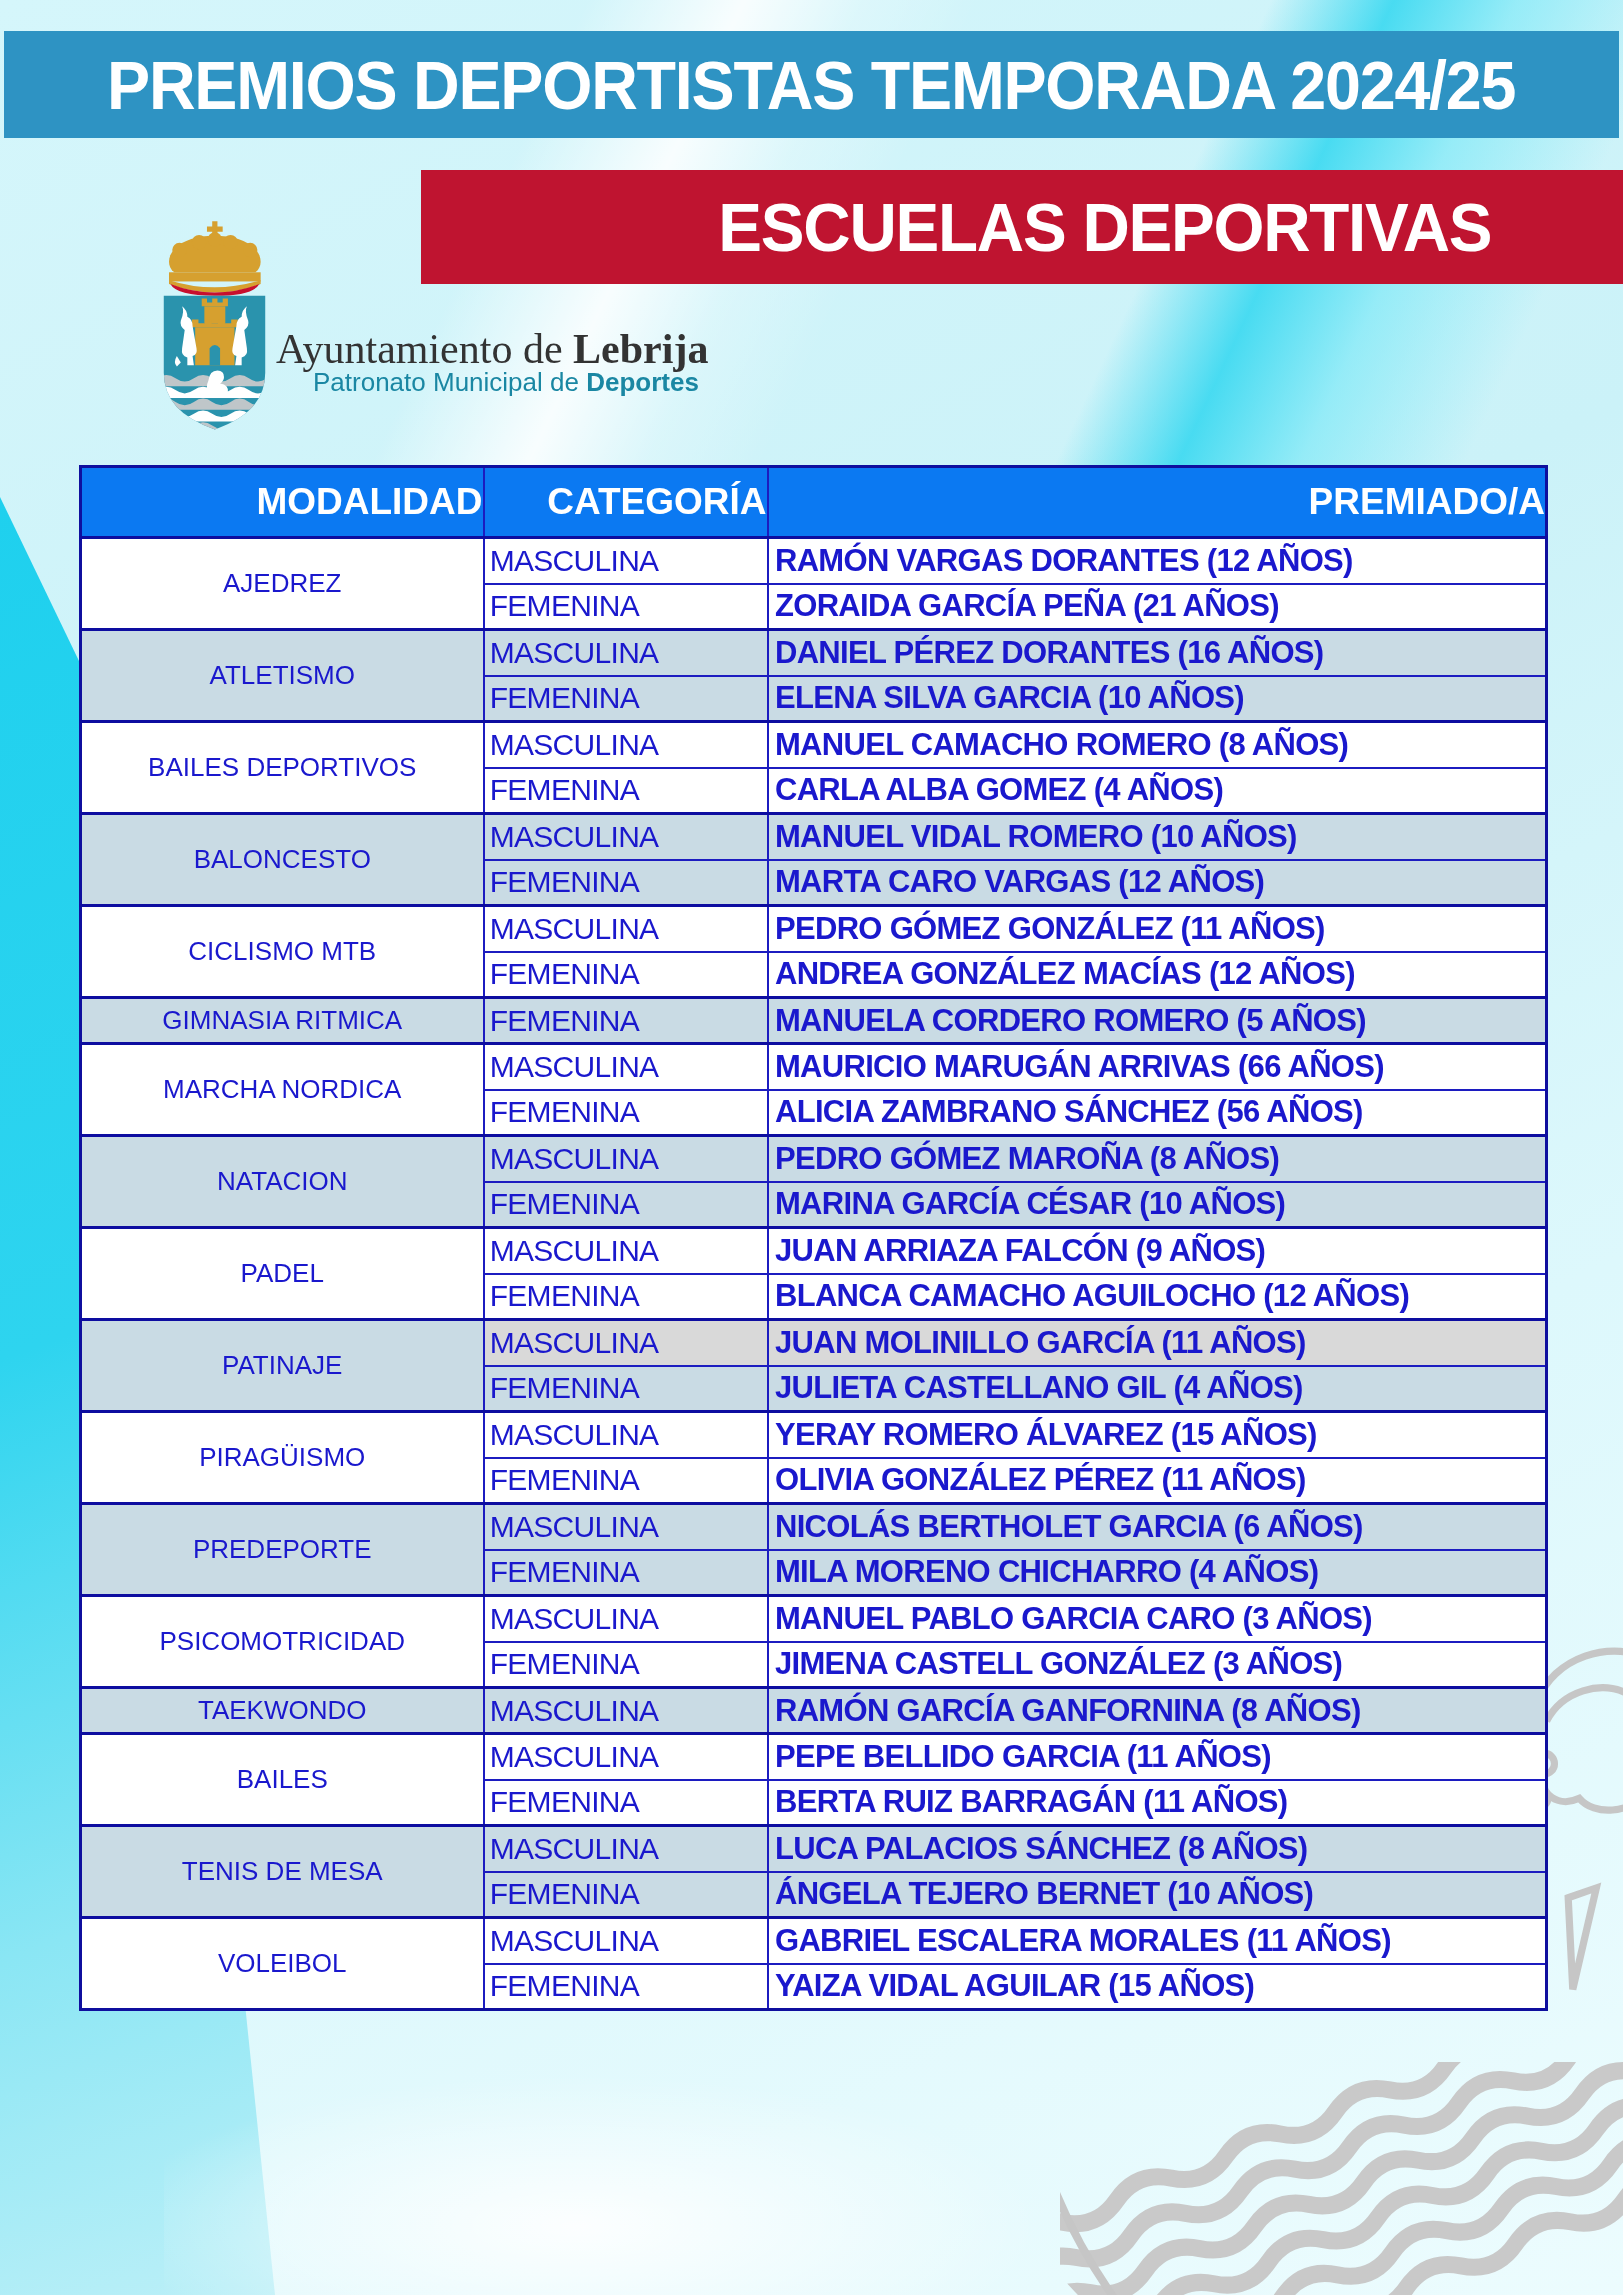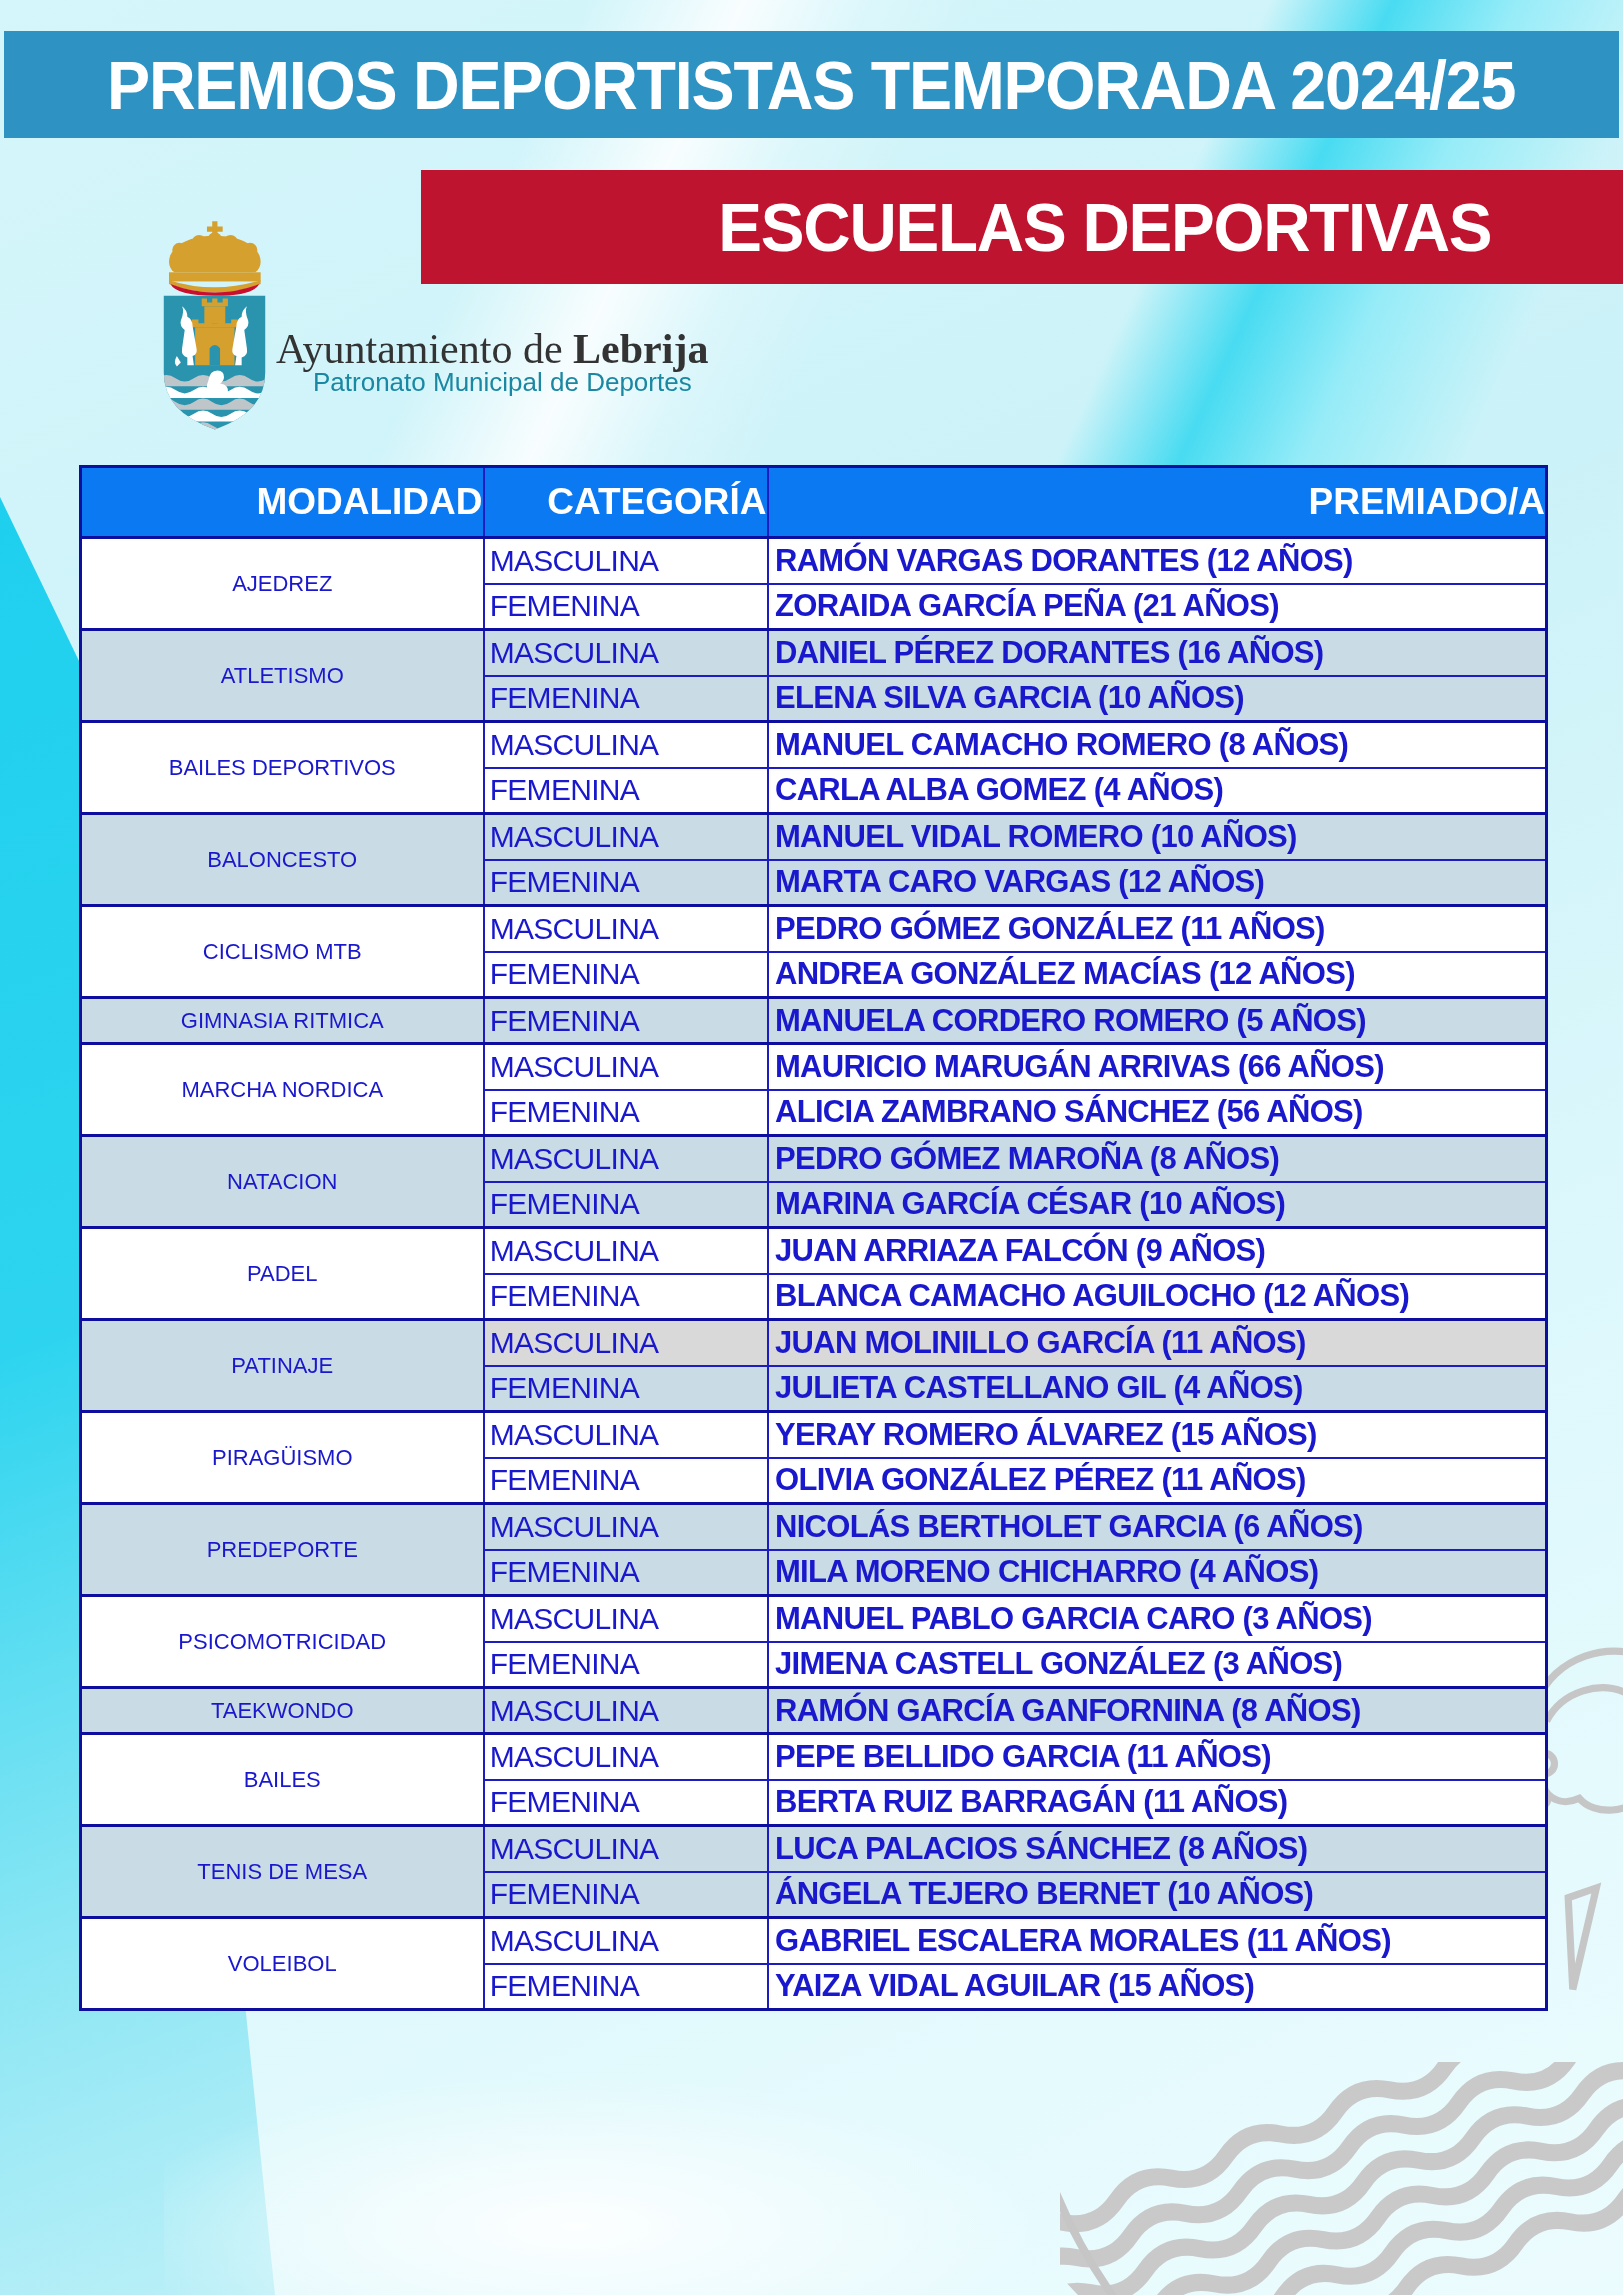--- a/index.html
+++ b/index.html
@@ -61,21 +61,21 @@
   .crest { position:absolute; left:157px; top:216px; }
   .org-line {
     position:absolute; left:276px; top:325px; white-space:nowrap;
     font-family:"Liberation Serif", serif; font-size:42px; color:#333333;
   }
   .org-line b { font-weight:bold; }
   .org-sub {
     position:absolute; left:313px; top:367px; white-space:nowrap;
     font-family:"Liberation Sans", sans-serif; font-size:26px; color:#1a87a3;
   }
-  .org-sub b { font-weight:normal; }
+  .org-sub b { font-weight:bold; }
   
   .awards { position:absolute; left:79px; top:465px; }
   table.awards-tbl {
     border-collapse:collapse; table-layout:fixed;
     width:1466px;
     border:3.9px solid #0f0f9e;
     background:#ffffff;
   }
   .awards-tbl col.c1 { width:403px; }
   .awards-tbl col.c2 { width:284px; }
@@ -85,21 +85,21 @@
     font-size:37px; font-weight:bold; letter-spacing:0;
     border:2.6px solid #1c1cc0; border-bottom:3.9px solid #0d0da0;
     text-align:right; vertical-align:middle;
   }
   .awards-tbl td {
     height:46px; border:2.6px solid #1c1cc0;
     color:#1a18cd; vertical-align:middle;
     overflow:hidden; white-space:nowrap;
   }
   .awards-tbl tr.group-start td { border-top:3.9px solid #0d0da0; }
-  .awards-tbl td.mod { text-align:center; font-size:22px; letter-spacing:0; }
+  .awards-tbl td.mod { text-align:center; font-size:26px; letter-spacing:0; }
   .awards-tbl td.cat { font-size:30px; padding-left:5.2px; letter-spacing:-0.7px; }
   .awards-tbl td.win { font-size:31px; font-weight:bold; padding-left:6.5px; letter-spacing:-0.7px; }
   tr.tone-white td { background:#ffffff; }
   tr.tone-blue  td { background:#c9dbe4; }
   .awards-tbl td.gray { background:#d9d9d9; }
 </style>
 </head>
 <body>
 
 <div class="page">

